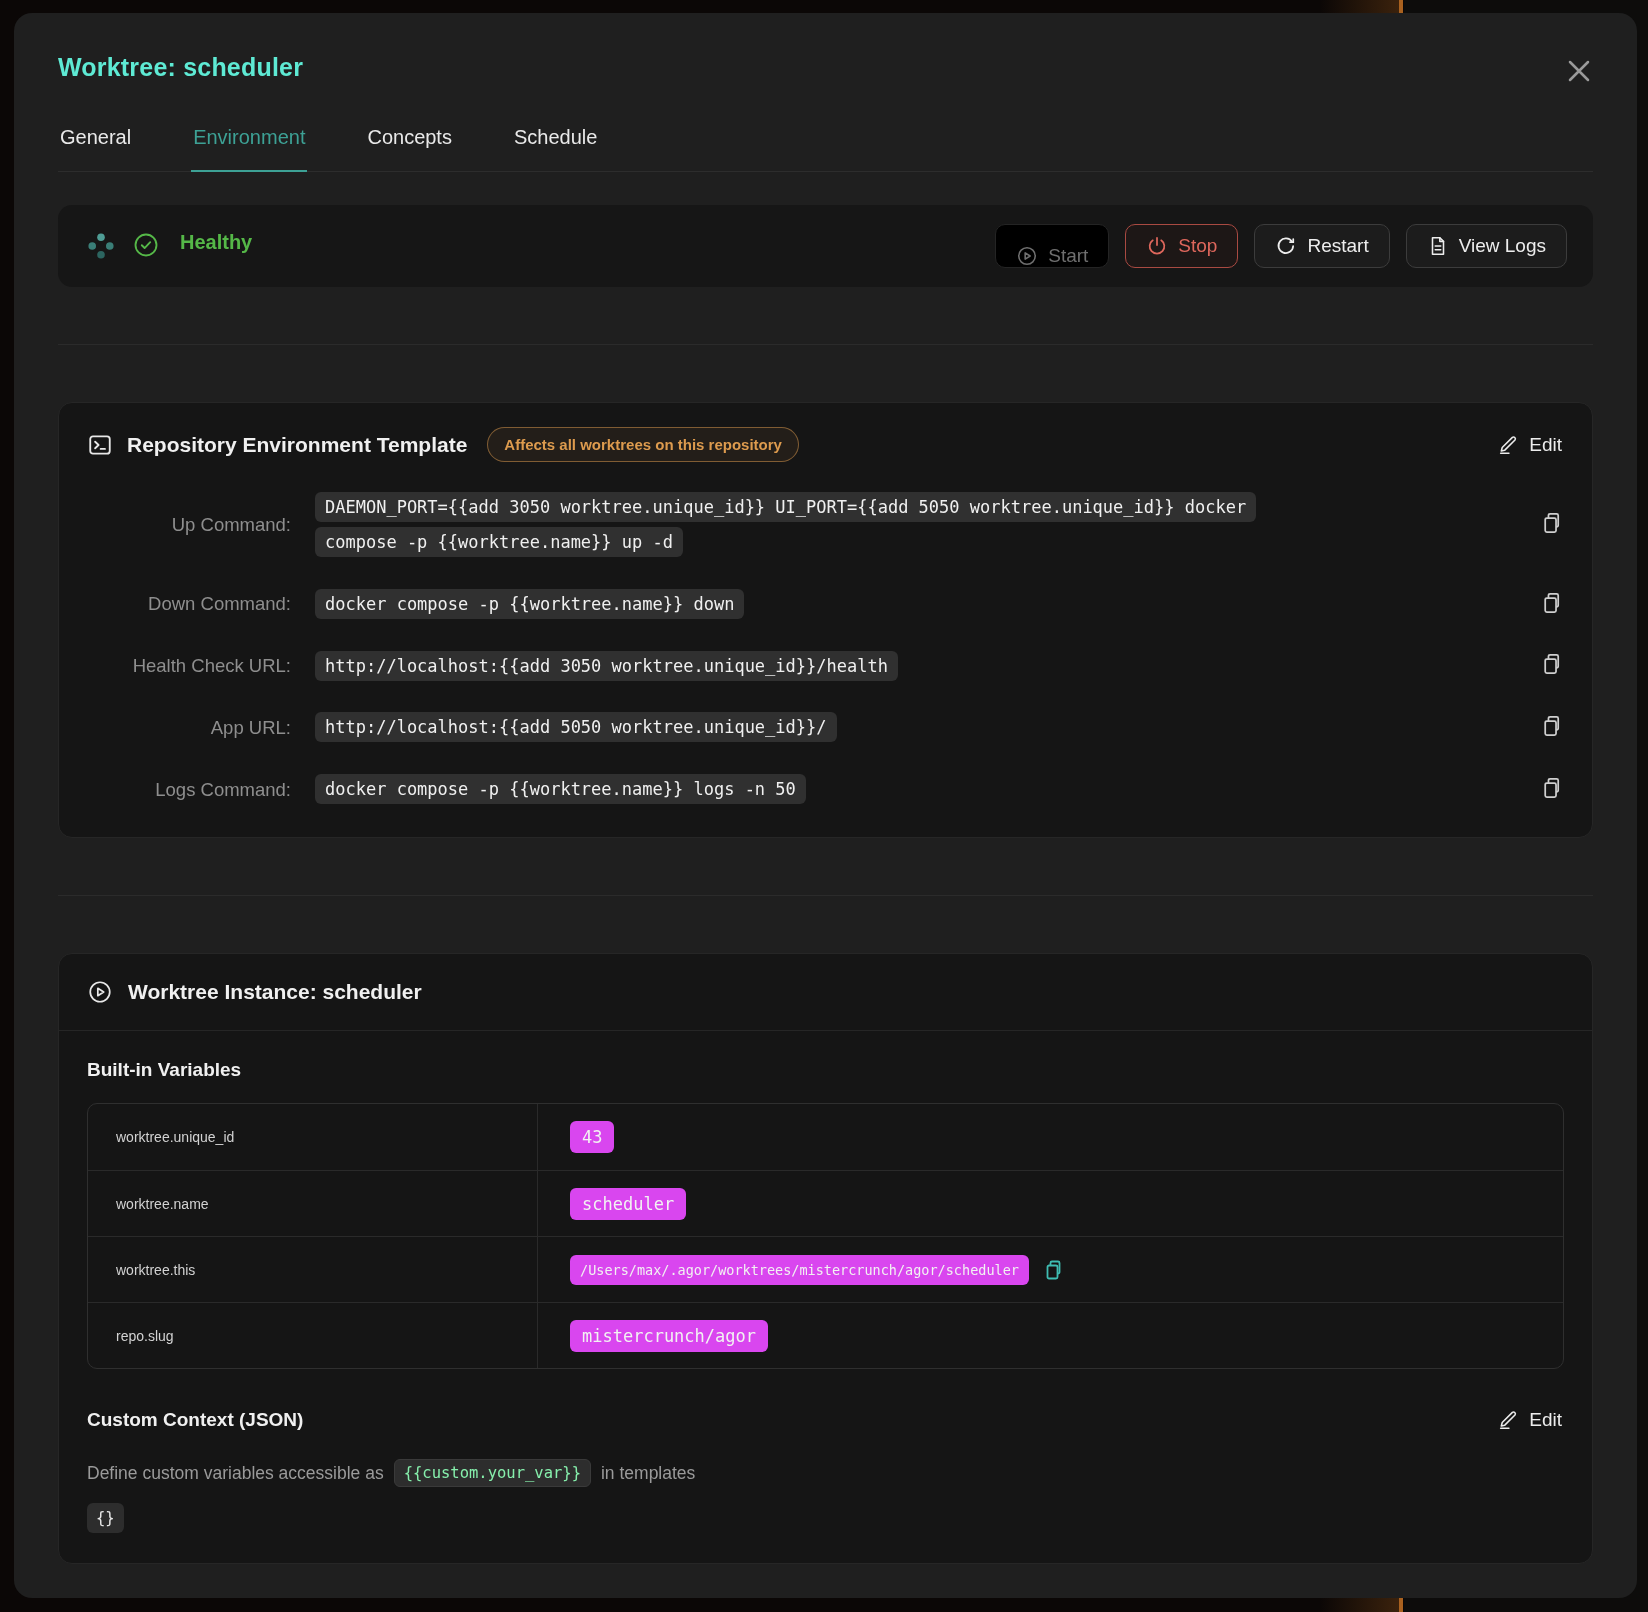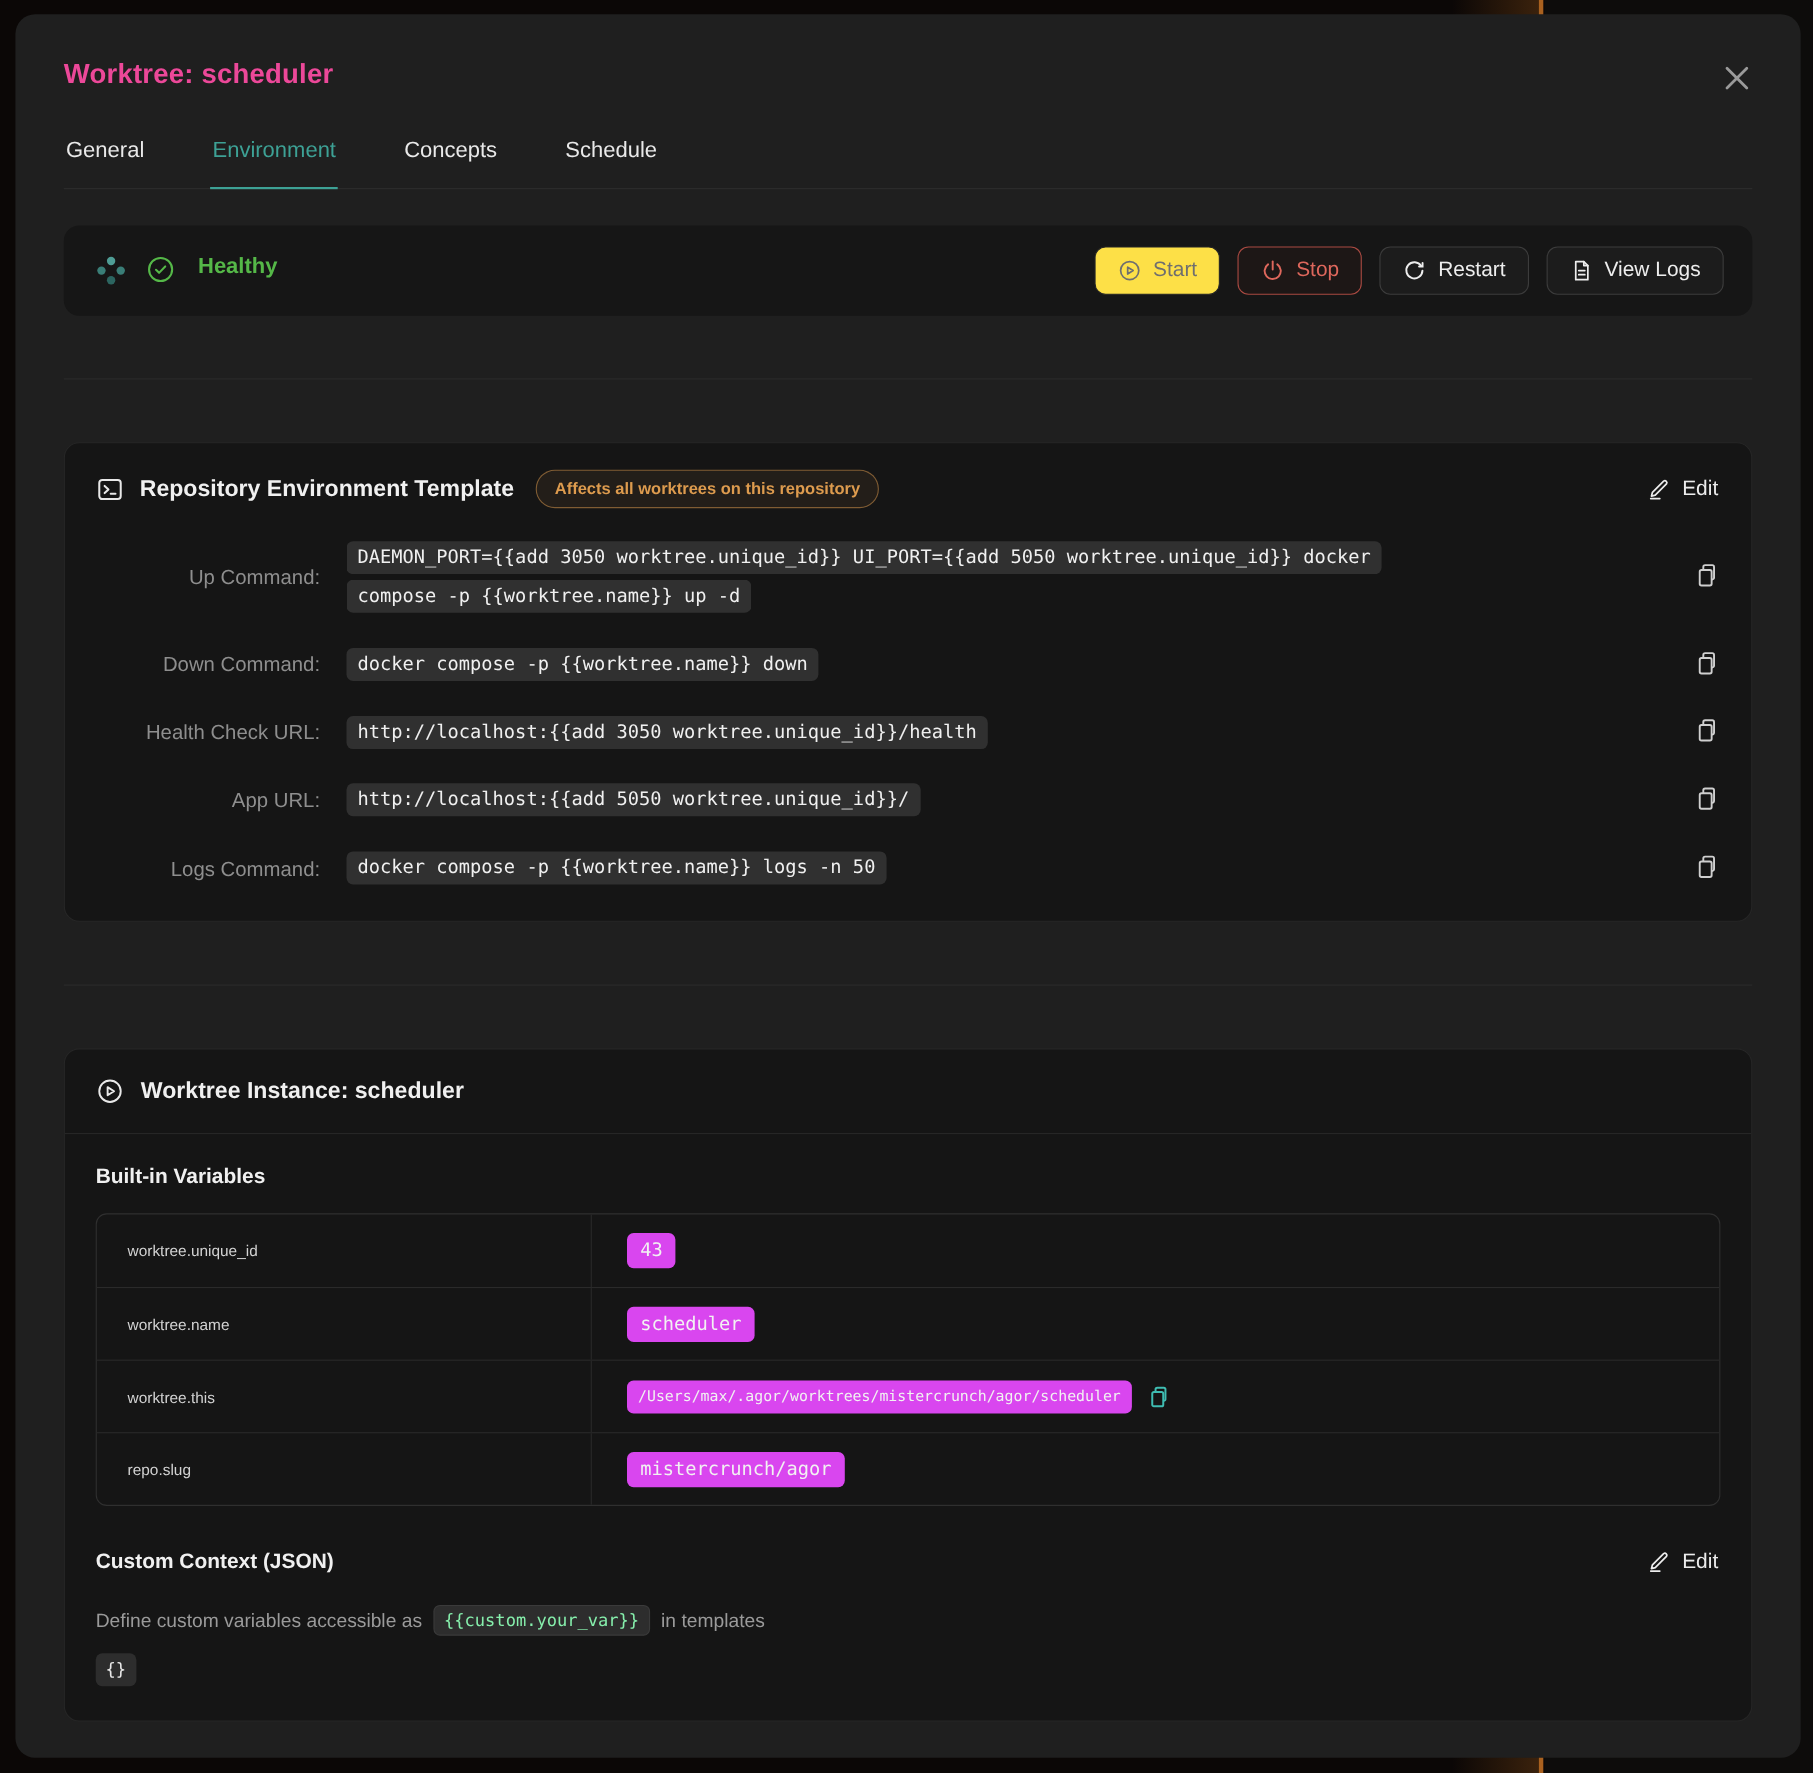--- a/index.html
+++ b/index.html
@@ -25,21 +25,21 @@
   .bg-line {
     position:absolute; top:0; bottom:0; left:1399px; width:4px;
     background:#a9611f;
   }
   
   .modal {
     position:absolute; left:14px; top:13px; width:1623px; height:1585px;
     background:#1f1f1f; border-radius:18px; padding:0 44px;
     overflow:hidden;
   }
-  .modal-title { font-size:25px; font-weight:bold; color:#ec4899; margin-top:40px; letter-spacing:.2px; }
+  .modal-title { font-size:25px; font-weight:bold; color:#5eead4; margin-top:40px; letter-spacing:.2px; }
   .close-btn {
     position:absolute; top:40px; right:40px; width:36px; height:36px;
     background:none; border:none; cursor:pointer; color:#9a9a9a; padding:0;
   }
   
   .tabs { display:flex; gap:58px; margin-top:44px; border-bottom:1px solid #2d2d2d; }
   .tab {
     font-size:20px; color:#e9e9e9; padding:0 2px 21px 2px; cursor:pointer;
     border-bottom:2px solid transparent; margin-bottom:-1px;text-align:center;
   }
@@ -51,21 +51,21 @@
   }
   .status-left { display:flex; gap:16px; }
   .status-label { font-size:20px; font-weight:bold; color:#55b848; margin-left:4px; }
   .status-right { margin-left:auto; display:flex; align-items:center; gap:16px; }
   .btn {
     display:flex; align-items:center; gap:10px; height:44px; padding:0 20px;
     border-radius:10px; font-size:19px; font-family:"Liberation Sans",sans-serif;
     background:#1c1c1c; border:1px solid #3c3c3c; color:#ededed; cursor:pointer;
   }
   .btn svg { flex:none; }
-  .btn.disabled { background:#fde047; border-color:#242424; color:#6f6f6f; cursor:default; }
+  .btn.disabled { background:#000000; border-color:#242424; color:#6f6f6f; cursor:default;align-items:flex-end; }
   .btn.danger { background:rgba(120,35,30,0.08); border-color:#a94a42; color:#de675c; }
   
   .hr { border-top:1px solid #2b2b2b; margin:57px 0; }
   .card { background:#151515; border:1px solid #262626; border-radius:14px; }
   .card1 { padding:24px 28px 30px 28px; }
   .card-head { display:flex; align-items:center; gap:14px; }
   .card-title { font-size:21px; font-weight:bold; color:#f0f0f0; }
   .badge {
     margin-left:6px; font-size:15px; font-weight:bold; color:#dd9b4e;
     border:1px solid rgba(221,155,78,0.5); background:rgba(221,155,78,0.07);

